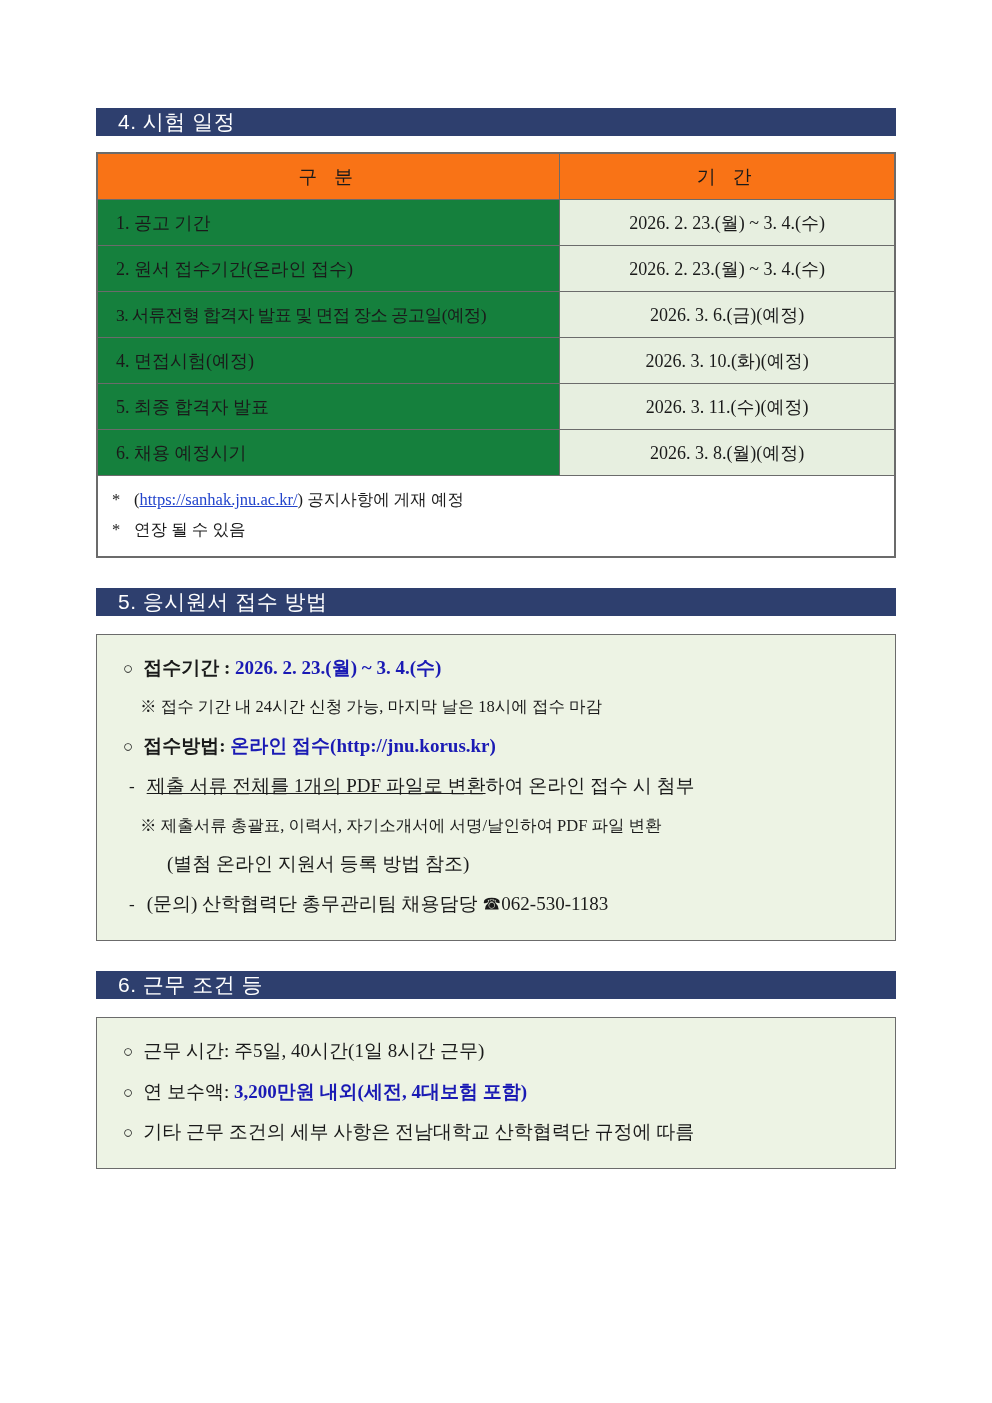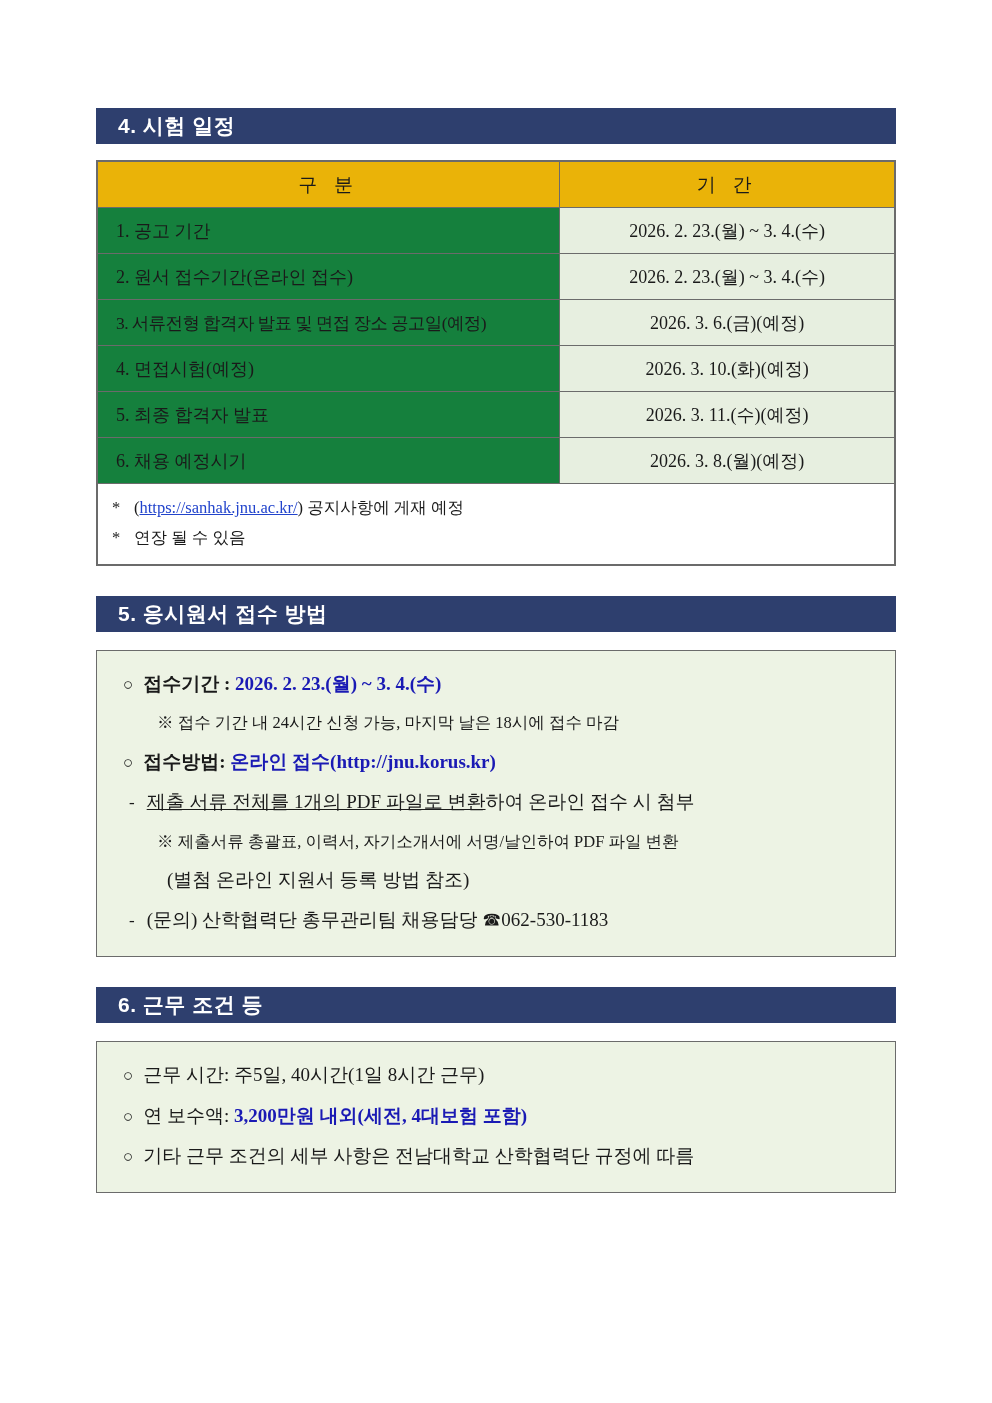--- a/index.html
+++ b/index.html
@@ -18,26 +18,26 @@
     width: 992px;
     min-height: 1403px;
     box-sizing: border-box;
     padding: 108px 96px 40px 96px;
   }
 
   
   .section-bar {
     background: #2e3f6e;
     color: #ffffff;
-    height: 36px;
+    height: 28px;
     display: flex;
     align-items: center;
     padding-left: 16px;
     font-family: "Liberation Sans", sans-serif;
-    font-weight: bold;
+    font-weight: normal;
     font-size: 21px;
     letter-spacing: 0.5px;
     border-left: 6px solid #2e3f6e;
   }
   .section-bar span { display: inline-block; }
 
   
   .sched-wrap {
     margin-top: 16px;
     border: 1px solid #6b6b6b;
@@ -48,21 +48,21 @@
     table-layout: fixed;
   }
   table.sched th, table.sched td {
     border: 1px solid #6b6b6b;
     height: 46px;
     font-size: 18px;
     padding: 2px 10px;
     box-sizing: border-box;
   }
   table.sched th {
-    background: #eab308;
+    background: #f97316;
     font-weight: normal;
     text-align: center;
     letter-spacing: 6px;
     font-size: 19px;
   }
   table.sched td.lbl {
     background: #15803d;
     text-align: left;
     padding-left: 18px;
   }
@@ -126,21 +126,21 @@
   .gtext.sm { font-size: 16.5px; }
   .blue-bold {
     color: #1a1ab4;
     font-weight: bold;
   }
   .navy-bold {
     color: #1a1ab4;
     font-weight: bold;
   }
   .uline { text-decoration: underline; }
-  .indent-1 { margin-left: 34px; }
+  .indent-1 { margin-left: 17px; }
   .indent-2 { margin-left: 44px; }
   .gap-top { margin-top: 30px; }
   .phone { white-space: nowrap; }
 </style>
 </head>
 <body>
 
 <div class="page">
 
   <div class="section-bar">

